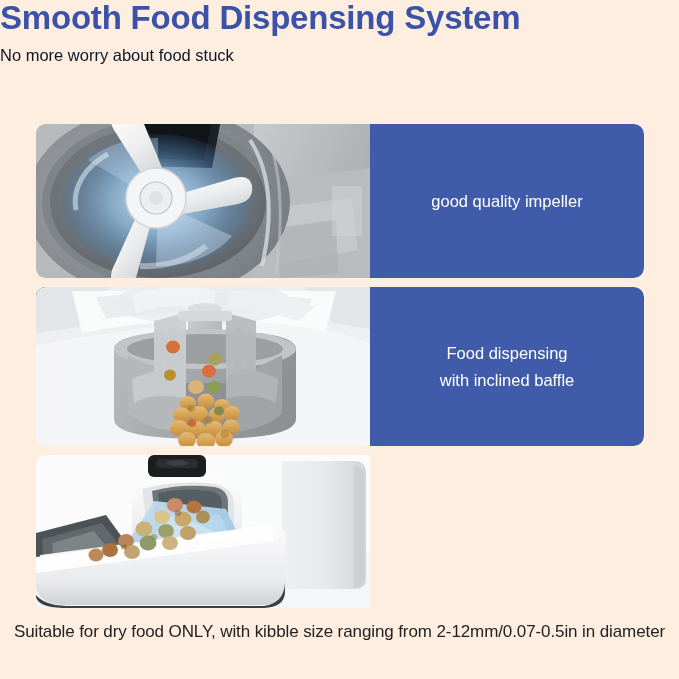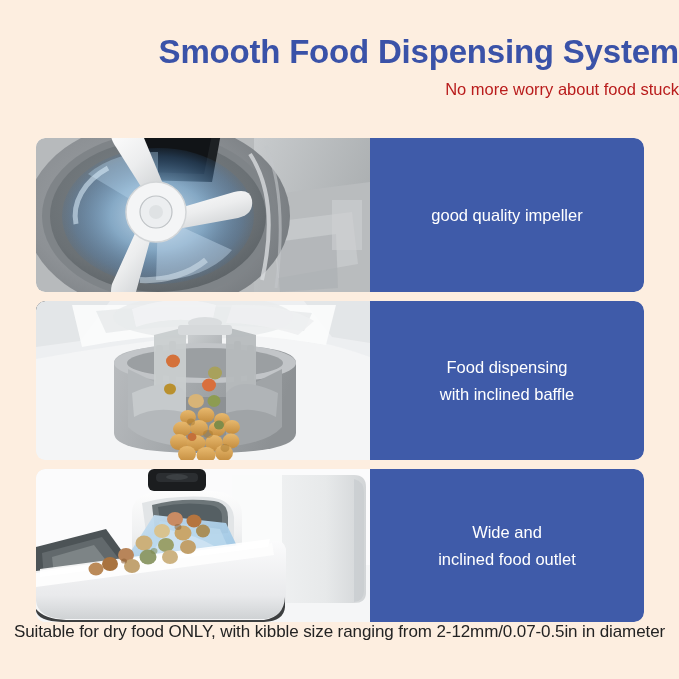--- a/index.html
+++ b/index.html
@@ -16,55 +16,54 @@
   .page {
     position: relative;
     width: 679px;
     height: 679px;
     background: #fdeee0;
     box-sizing: border-box;
   }
 
   
   .header {
-    padding-top: 34px;
-    text-align: right;
+    text-align: left;
   }
   .title {
     font-size: 33px;
     font-weight: bold;
     color: #3a52a8;
     letter-spacing: -0.2px;
     line-height: 1.1;
     margin: 0;
     font-family: "Liberation Sans", sans-serif;
   }
   .subtitle {
     margin: 10px 0 0 0;
     font-size: 16.5px;
-    color: #b91c1c;
+    color: #0f172a;
     font-weight: normal;
     line-height: 1.2;
   }
 
   
   .rows {
     position: absolute;
     left: 36px;
     top: 124px;
     width: 608px;
   }
   .row {
     display: flex;
     width: 608px;
     margin-bottom: 9px;
     border-radius: 9px;
     overflow: hidden;
   }
-  .row-1 { height: 154px; margin-top: 14px; }
+  .row-1 { height: 154px; }
   .row-2 { height: 159px; }
   .row-3 { height: 153px; }
 
   .photo {
     position: relative;
     width: 334px;
     flex: 0 0 334px;
     overflow: hidden;
     background: #f2f3f5;
     border-top-left-radius: 9px;
@@ -383,25 +382,19 @@
               <ellipse cx="60" cy="100" rx="7.5" ry="6.5" fill="#bb8a58"></ellipse>
             </g>
             <g opacity="0.55">
               <ellipse cx="142" cy="58" rx="3.5" ry="3" fill="#8c6236"></ellipse>
               <ellipse cx="118" cy="82" rx="3.5" ry="3" fill="#7d8a52"></ellipse>
               <ellipse cx="88" cy="92" rx="3" ry="2.6" fill="#8a5c30"></ellipse>
             </g>
           </g>
         </svg>
       </div>
-      <div class="caption">
-        <div>
-          <span class="caption-line">Wide and</span>
-          <span class="caption-line">inclined food outlet</span>
-        </div>
-      </div>
     </div>
 
   </div>
 
   <div class="footer">Suitable for dry food ONLY, with kibble size ranging from 2-12mm/0.07-0.5in in diameter</div>
 
 </div>
 
 </body></html>

